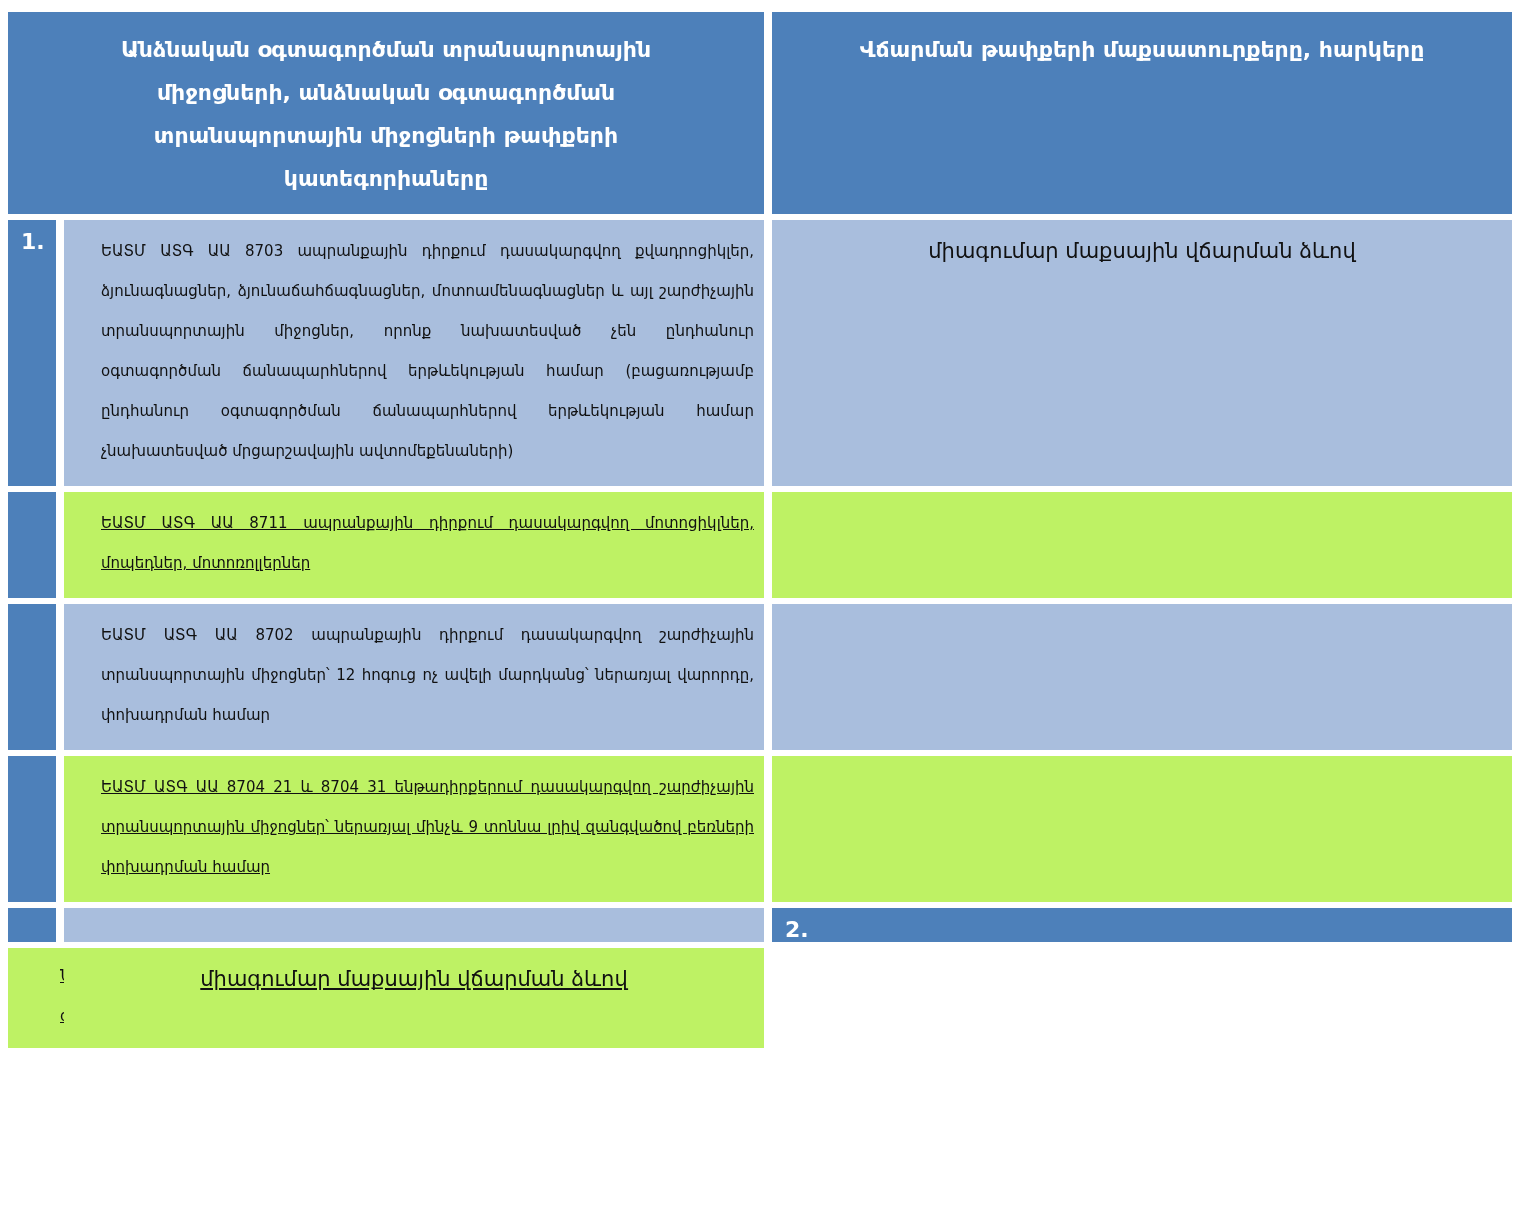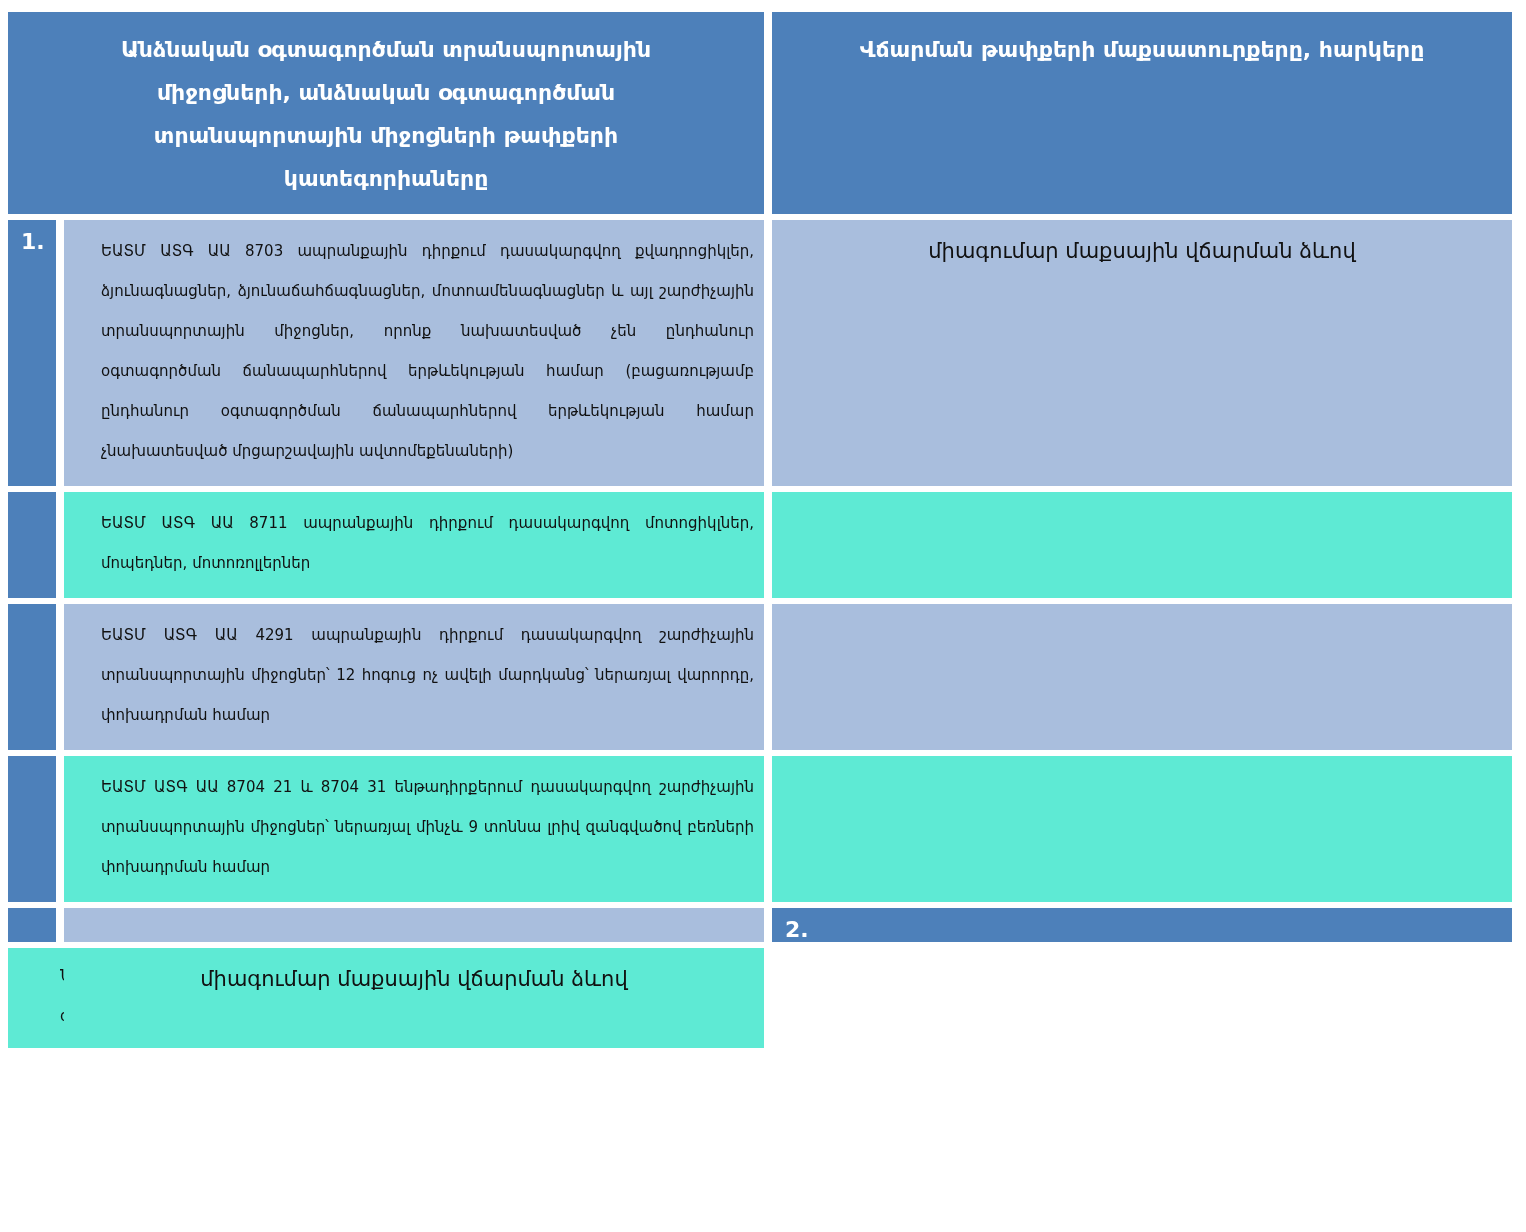--- a/index.html
+++ b/index.html
@@ -55,42 +55,42 @@
     padding: 11px 10px 15px 37px;
   }
   .text-cell.indented { padding-left: 52px; padding-top: 8px; padding-bottom: 12px; }
   .pay-cell {
     font-size: 21px;
     line-height: 40px;
     text-align: center;
     padding: 11px 16px 8px 16px;
   }
   .shade-medium { background: #a9bedd; }
-  .shade-light  { background: #5eead4; }
+  .shade-light  { background: #bef264; text-decoration: underline; }
 </style>
 </head>
 <body>
 
 <div class="page">
 
   <div class="customs-table">
 
     <div class="cell head head-left">Անձնական օգտագործման տրանսպորտային միջոցների, անձնական օգտագործման տրանսպորտային միջոցների թափքերի կատեգորիաները</div>
     <div class="cell head head-right">Վճարման թափքերի մաքսատուրքերը, հարկերը</div>
 
     <div class="cell num-cell">1.</div>
     <div class="cell text-cell shade-medium">ԵԱՏՄ ԱՏԳ ԱԱ 8703 ապրանքային դիրքում դասակարգվող քվադրոցիկլեր, ձյունագնացներ, ձյունաճահճագնացներ, մոտոամենագնացներ և այլ շարժիչային տրանսպորտային միջոցներ, որոնք նախատեսված չեն ընդհանուր օգտագործման ճանապարհներով երթևեկության համար (բացառությամբ ընդհանուր օգտագործման ճանապարհներով երթևեկության համար չնախատեսված մրցարշավային ավտոմեքենաների)</div>
     <div class="cell pay-cell shade-medium">միագումար մաքսային վճարման ձևով</div>
 
     <div class="cell num-cell"></div>
     <div class="cell text-cell shade-light">ԵԱՏՄ ԱՏԳ ԱԱ 8711 ապրանքային դիրքում դասակարգվող մոտոցիկլներ, մոպեդներ, մոտոռոլլերներ</div>
     <div class="cell pay-cell shade-light"></div>
 
     <div class="cell num-cell"></div>
-    <div class="cell text-cell shade-medium">ԵԱՏՄ ԱՏԳ ԱԱ 4291 ապրանքային դիրքում դասակարգվող շարժիչային տրանսպորտային միջոցներ՝ 12 հոգուց ոչ ավելի մարդկանց՝ ներառյալ վարորդը, փոխադրման համար</div>
+    <div class="cell text-cell shade-medium">ԵԱՏՄ ԱՏԳ ԱԱ 8702 ապրանքային դիրքում դասակարգվող շարժիչային տրանսպորտային միջոցներ՝ 12 հոգուց ոչ ավելի մարդկանց՝ ներառյալ վարորդը, փոխադրման համար</div>
     <div class="cell pay-cell shade-medium"></div>
 
     <div class="cell num-cell"></div>
     <div class="cell text-cell shade-light">ԵԱՏՄ ԱՏԳ ԱԱ 8704 21 և 8704 31 ենթադիրքերում դասակարգվող շարժիչային տրանսպորտային միջոցներ՝ ներառյալ մինչև 9 տոննա լրիվ զանգվածով բեռների փոխադրման համար</div>
     <div class="cell pay-cell shade-light"></div>
 
     <div class="cell num-cell"></div>
     <div class="cell pay-cell shade-medium"></div>
 
     <div class="cell num-cell">2.</div>

